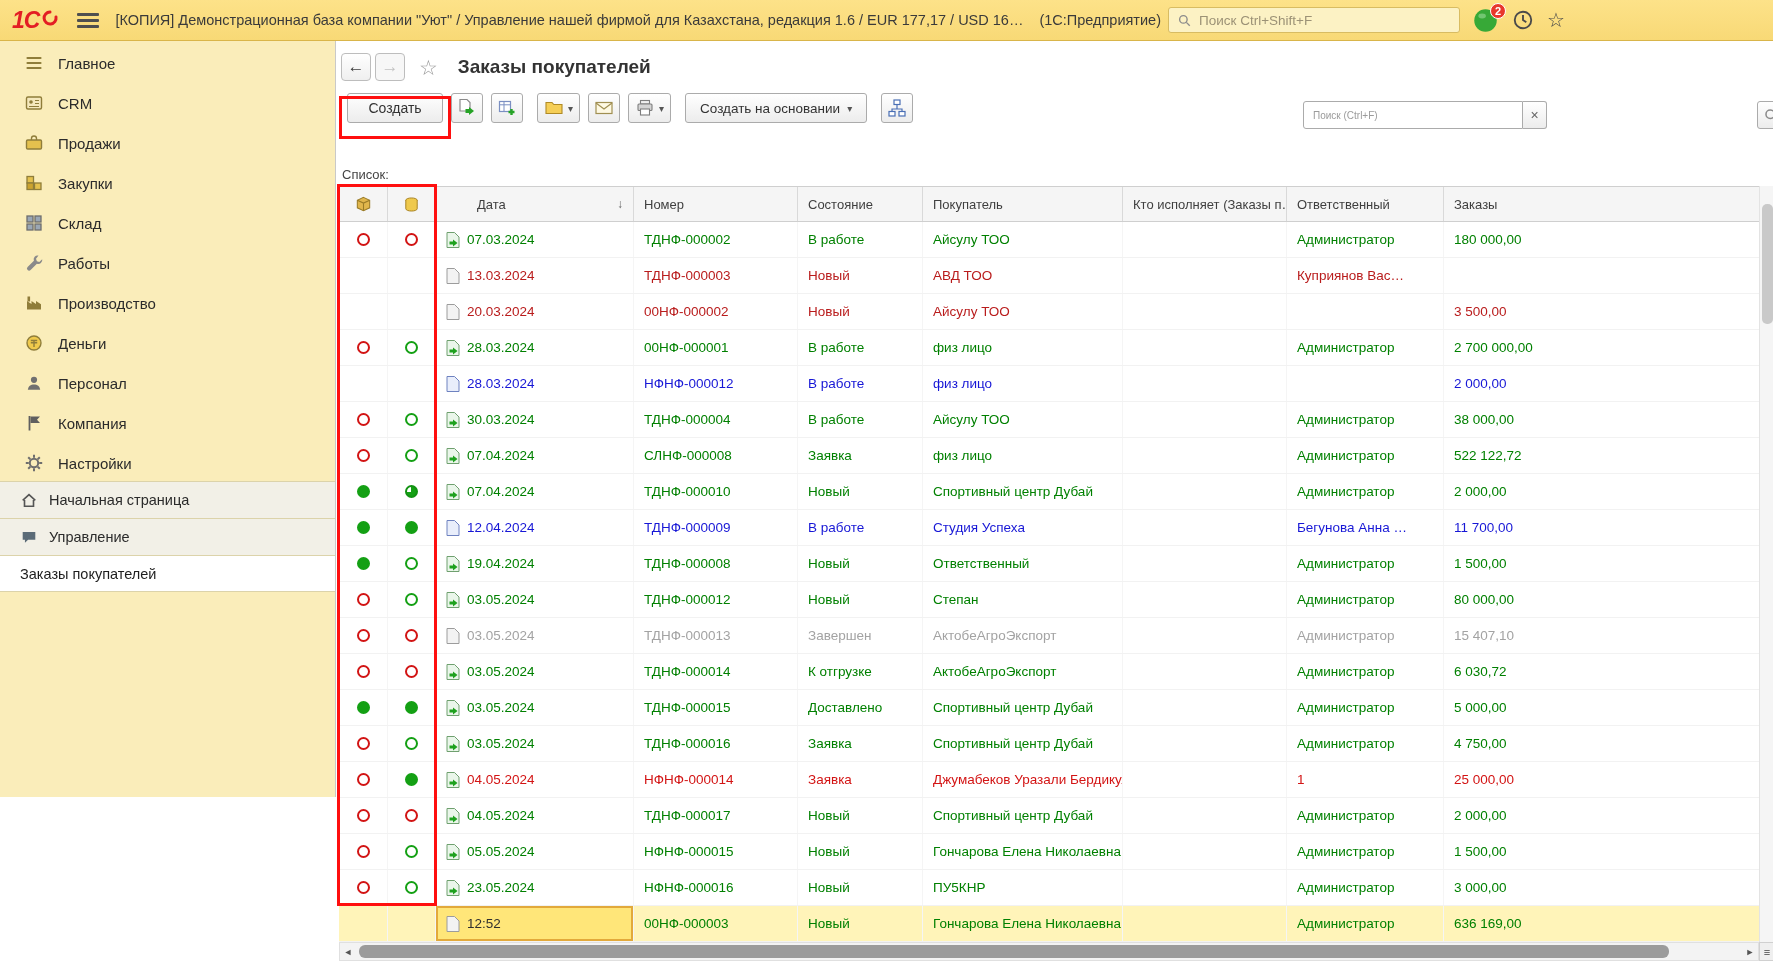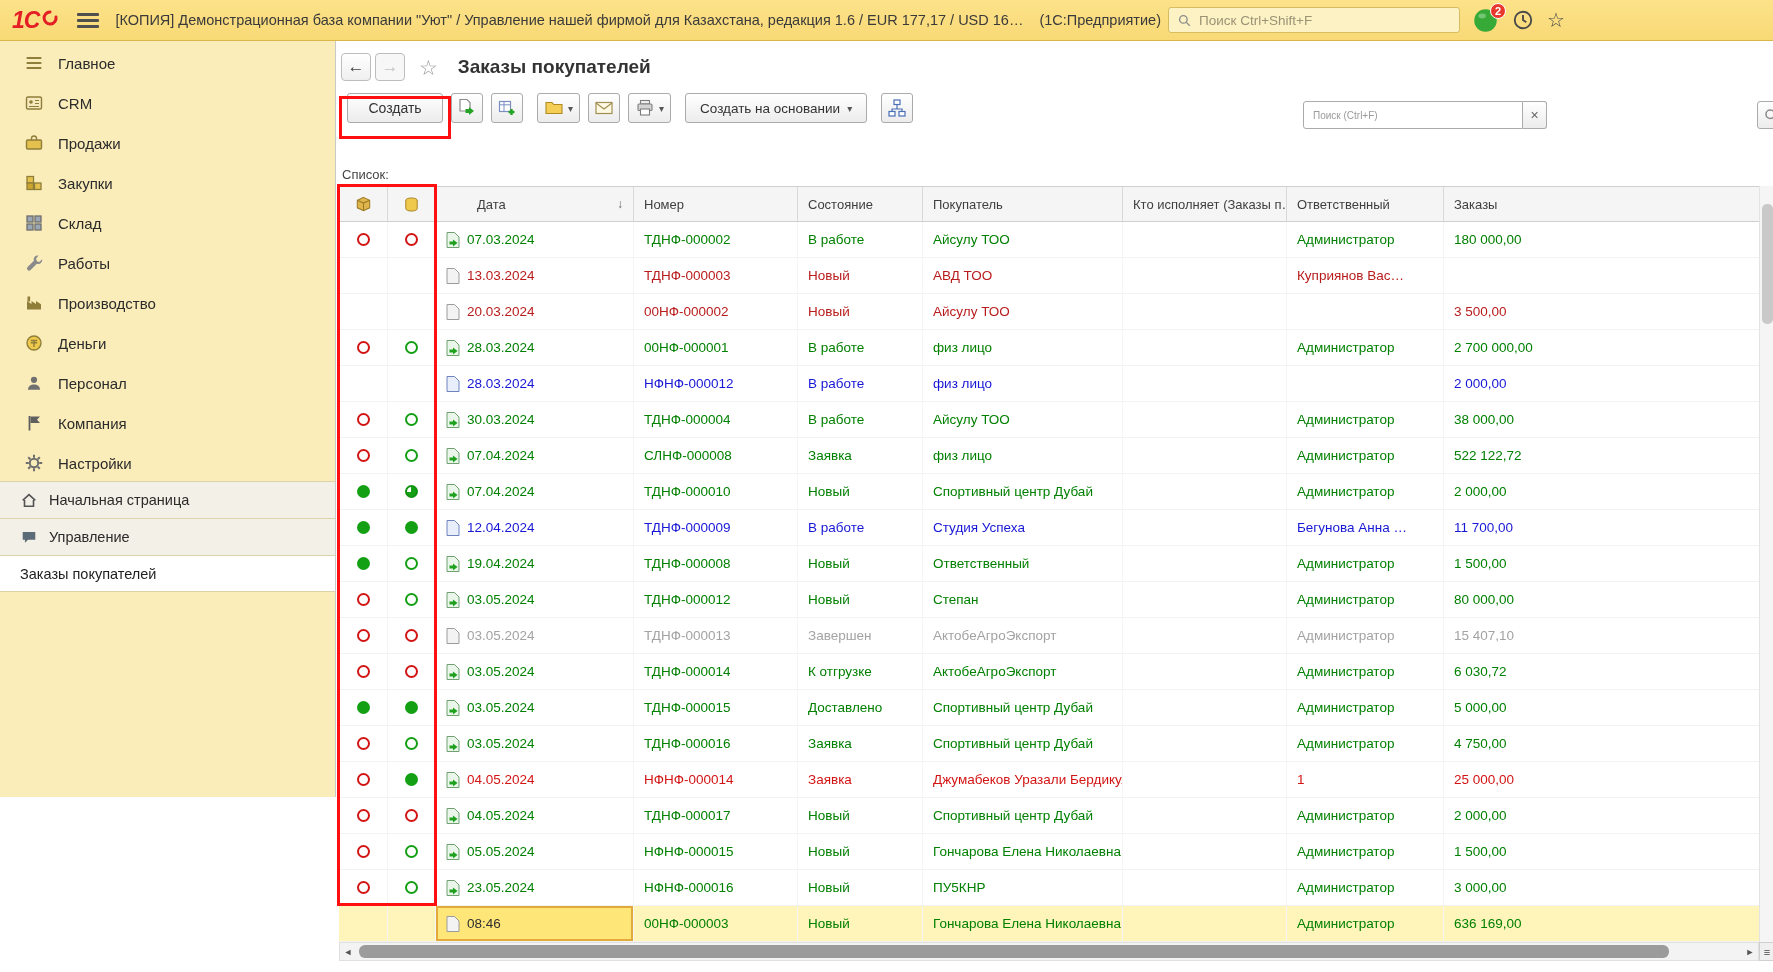--- a/index.html
+++ b/index.html
@@ -856,21 +856,21 @@
       <span class="circle ship st-none"></span>
     </div>
     <div class="td cc w2">
       <span class="circle pay st-none"></span>
     </div>
     <div class="td wd cell-date">
       <svg class="doc doc-gray" viewBox="0 0 14 16">
         <path class="sheet" d="M1 .5h7.5L13 5v10.5H1z"></path>
         <path class="arr" d="M3.5 9.5h3.5V7.5l4.5 3.5-4.5 3.5v-2H3.5z"></path>
       </svg>
-      <span>08:46</span>
+      <span>12:52</span>
     </div>
     <div class="td wn">00НФ-000003</div>
     <div class="td ws">Новый</div>
     <div class="td wc">Гончарова Елена Николаевна</div>
     <div class="td we"></div>
     <div class="td wr">Администратор</div>
     <div class="td wm">636 169,00</div>
   </div>
       </div>
   </div>

